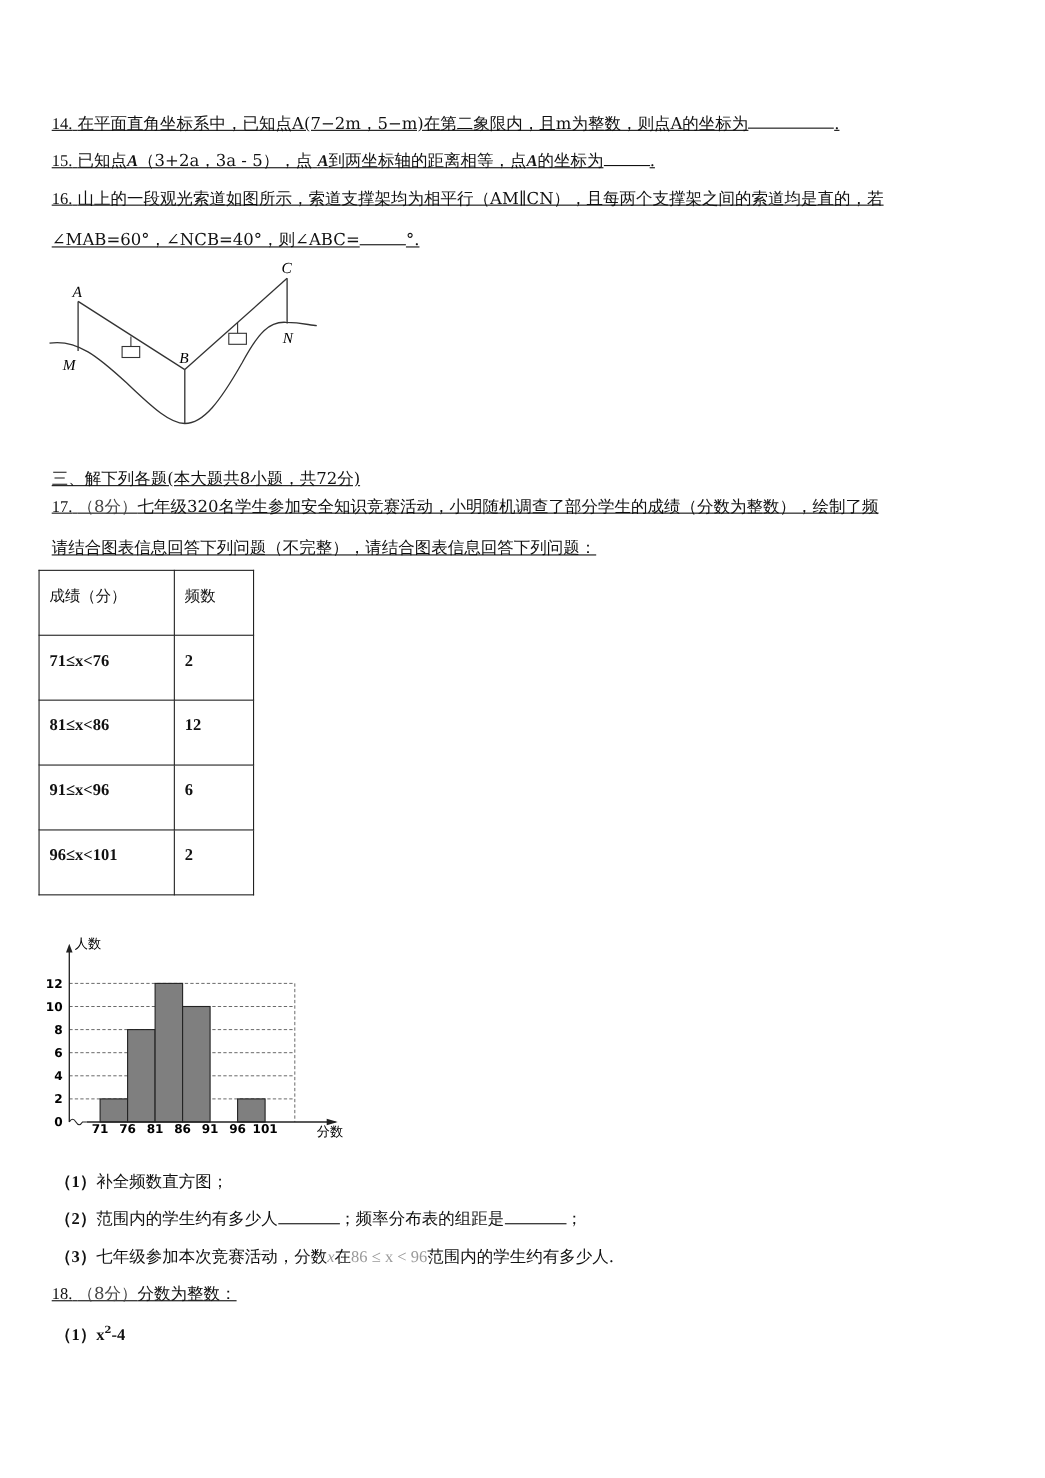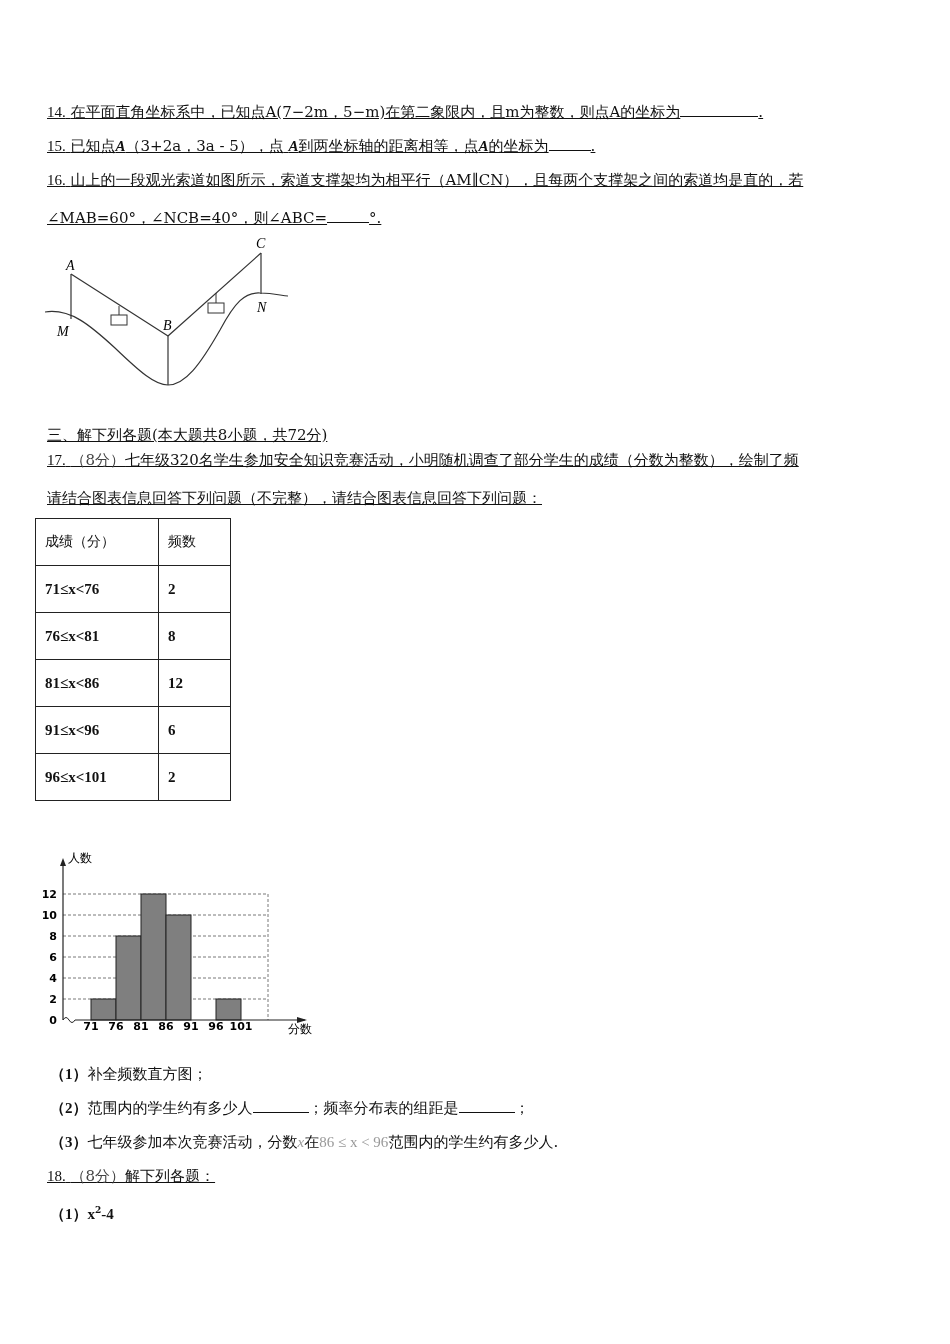--- a/index.html
+++ b/index.html
@@ -4,21 +4,21 @@
 <style>
   html, body { margin:0; padding:0; background:#ffffff; }
   body { width:950px; height:1344px; position:relative; overflow:hidden;
          font-family:"DejaVu Serif", "Liberation Serif", serif; color:#111; }
   .line { position:absolute; left:47px; font-size:15px; line-height:20px; white-space:nowrap;text-decoration:underline; }
   .num { font-family:"Liberation Serif", serif; }
   .it { font-style:italic; font-family:"Liberation Serif", serif; font-weight:bold; }
   .blank { display:inline-block; border-bottom:1.5px solid #111; height:14px; vertical-align:baseline; }
   .heading { font-weight:normal; }
   #freq-table { position:absolute; left:35px; top:518px; border-collapse:collapse; }
-  #freq-table td { border:1.5px solid #222; height:46px; padding:0 0 0 9px; font-size:15px;
+  #freq-table td { border:1.5px solid #222; height:46px; padding:0 0 12px 9px; font-size:15px;
                    font-family:"Liberation Serif", serif; font-weight:bold; vertical-align:middle; }
   #freq-table td.c1 { width:113px; }
   #freq-table td.c2 { width:62px; }
   #freq-table tr.hdr td { font-weight:normal; font-family:"DejaVu Sans", sans-serif; font-size:14px; }
   .chart-wrap { position:absolute; left:35px; top:848px; }
   .sub { position:absolute; left:50px; font-size:15px; line-height:20px; white-space:nowrap; }
   .sub b { font-family:"Liberation Serif", serif; }
   .gray { color:#999; font-family:"Liberation Serif", serif; }
 </style>
 </head>
@@ -73,24 +73,20 @@
   <tbody>
       <tr class="hdr">
     <td class="c1">成绩（分）</td>
     <td class="c2">频数</td>
   </tr>
   <tr>
     <td class="c1">71≤x&lt;76</td>
     <td class="c2">2</td>
   </tr>
   <tr>
-    <td class="c1">76≤x&lt;81</td>
-    <td class="c2">8</td>
-  </tr>
-  <tr>
     <td class="c1">81≤x&lt;86</td>
     <td class="c2">12</td>
   </tr>
   <tr>
     <td class="c1">91≤x&lt;96</td>
     <td class="c2">6</td>
   </tr>
   <tr>
     <td class="c1">96≤x&lt;101</td>
     <td class="c2">2</td>
@@ -141,17 +137,17 @@
 </div>
 <div class="sub" style="top:1098px;">
   <b>（2）</b><span>范围内的学生约有多少人</span><span class="blank" style="width:56px;"></span><span>；频率分布表的组距是</span><span class="blank" style="width:56px;"></span><span>；</span>
 </div>
 <div class="sub" style="top:1132px;">
   <b>（3）</b><span>七年级参加本次竞赛活动，分数</span><span class="gray" style="font-style:italic;">x</span><span>在</span><span class="gray">86 ≤ x &lt; 96</span><span>范围内的学生约有多少人.</span>
 </div>
 
 <div class="line" style="top:1166px;">
   <span class="num">18.</span>
-  <span style="color:#444;">（8分）</span><span>解下列各题：</span>
+  <span style="color:#444;">（8分）</span><span>分数为整数：</span>
 </div>
 <div class="sub" style="top:1200px;">
   <b>（1）</b><b>x</b><sup style="font-size:9px;font-weight:bold;">2</sup><b>-4</b>
 </div>
 
 </body></html>

